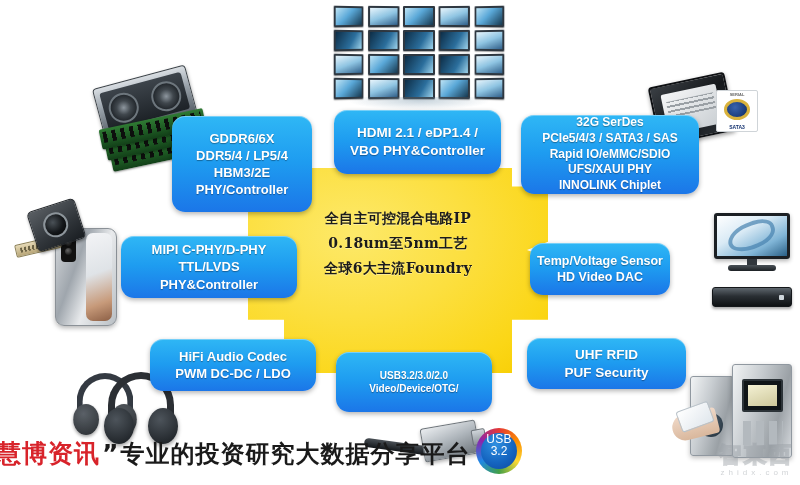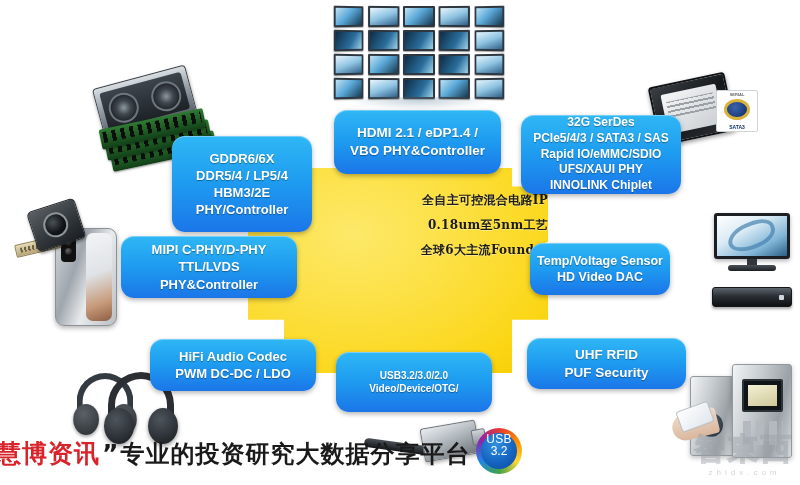--- a/index.html
+++ b/index.html
@@ -20,28 +20,28 @@
     background: radial-gradient(ellipse at 35% 32%, #fde96a 0%, #fcdf3f 42%, #fbd616 78%, #f6cc00 100%);
     clip-path: polygon(
       12% 0%, 88% 0%, 88% 9%, 100% 9%, 100% 36%, 93% 40%, 100% 44%,
       100% 74%, 88% 74%, 88% 100%, 62% 100%, 62% 92%, 38% 92%, 38% 100%,
       12% 100%, 12% 74%, 0% 74%, 0% 44%, 7% 40%, 0% 36%, 0% 9%, 12% 9%);
     border-radius: 10px;
     z-index: 3;
   }
   .core-text {
     position: absolute;
-    left: 248px; top: 188px;
+    left: 248px; top: 206px;
     width: 300px;
-    text-align: right;
+    text-align: center;
     z-index: 6;
     color: #1b1b1b;
     font-family: "DejaVu Serif", "Liberation Serif", serif;
     font-weight: 700;
-    font-size: 12px;
+    font-size: 14px;
     line-height: 25px;
     letter-spacing: 0.3px;
     text-shadow: 0 1px 0 rgba(255,255,255,.35);
   }
 
   
   .bbox {
     position: absolute;
     z-index: 8;
     border-radius: 13px;
@@ -52,23 +52,23 @@
     display: flex;
     align-items: center;
     justify-content: center;
     box-shadow: 0 2px 5px rgba(0,0,0,.30), inset 0 1px 0 rgba(255,255,255,.35);
     padding: 4px 7px;
     line-height: 1.32;
     text-shadow: 0 1px 1px rgba(0,0,0,.35);
   }
   .bbox span { display: block; width: 100%; }
 
-  #box-mem      { left: 172px; top: 116px; width: 140px; height: 96px;  font-size: 13px; margin-top: 20px; }
+  #box-mem      { left: 172px; top: 116px; width: 140px; height: 96px;  font-size: 13px; }
   #box-display  { left: 334px; top: 110px; width: 167px; height: 64px;  font-size: 13.5px; }
-  #box-serdes   { left: 521px; top: 115px; width: 160px; height: 79px;  font-size: 12px; }
+  #box-serdes   { left: 521px; top: 115px; width: 178px; height: 79px;  font-size: 12px; }
   #box-mipi     { left: 121px; top: 236px; width: 176px; height: 62px;  font-size: 13px; }
   #box-sensor   { left: 530px; top: 243px; width: 140px; height: 52px;  font-size: 12.5px; }
   #box-audio    { left: 150px; top: 339px; width: 166px; height: 52px;  font-size: 13px; }
   #box-usb      { left: 336px; top: 352px; width: 156px; height: 60px;  font-size: 10px; }
   #box-rfid     { left: 527px; top: 338px; width: 159px; height: 51px;  font-size: 13.5px; }
 
   
   .art { position: absolute; z-index: 5; }
 
   
@@ -232,21 +232,21 @@
     white-space: nowrap;
   }
   #watermark-text .wm-red { color: #d8232a; font-size: 25px; font-weight: 700; letter-spacing: 1px; }
   #watermark-text .wm-quote { color: #1a1a1a; font-size: 25px; font-weight: 700; padding: 0 2px; }
   #watermark-text .wm-black { color: #1a1a1a; font-size: 24px; font-weight: 700; letter-spacing: 1px; }
 
   #brand-watermark {
     position: absolute; right: 6px; bottom: 8px; z-index: 12;
     text-align: center; opacity: .45;
   }
-  #brand-watermark .bw-main { font-family: "DejaVu Sans", sans-serif; font-size: 30px; font-weight: 700;
+  #brand-watermark .bw-main { font-family: "DejaVu Sans", sans-serif; font-size: 22px; font-weight: 700;
       color: transparent; -webkit-text-stroke: 1.6px #9aa0a6; letter-spacing: 3px; }
   #brand-watermark .bw-sub { font-size: 8px; color: #9aa0a6; letter-spacing: 4px; margin-top: -2px; }
 </style>
 </head>
 <body>
 
 <div id="stage">
 
   <div class="art" id="art-videowall">
     <div class="vw-grid">

